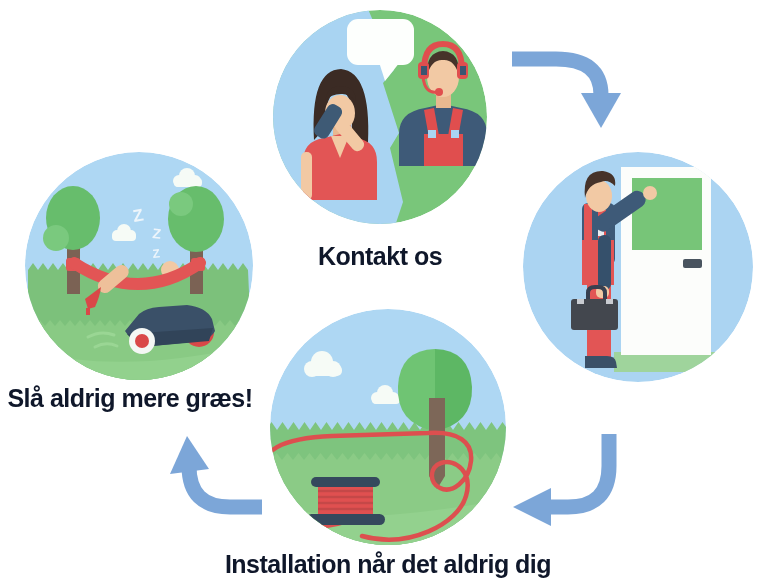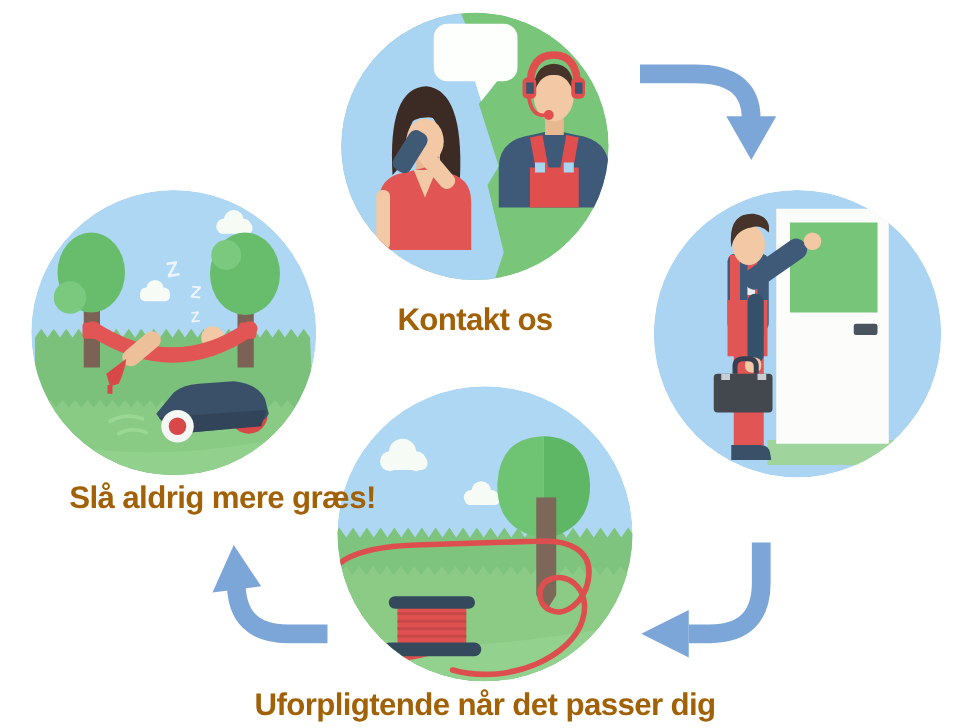--- a/index.html
+++ b/index.html
@@ -6,28 +6,28 @@
   #stage{
     position:relative;width:769px;height:582px;background:#ffffff;overflow:hidden;
     font-family:"Liberation Sans", sans-serif;
   }
   #stage svg{position:absolute;left:0;top:0;}
   .step-label{
     position:absolute;
     font-weight:bold;
     font-size:25px;
     letter-spacing:-0.5px;
-    color:#a16207;
+    color:#0f172a;
     text-align:center;
     white-space:nowrap;
   }
   #label-contact{left:280px;top:242px;width:200px;}
   #label-offer{left:519px;top:385px;width:250px;}
   #label-install{left:180px;top:550px;width:416px;}
-  #label-mower{left:0px;top:384px;width:260px;margin-left:48px;}
+  #label-mower{left:0px;top:384px;width:260px;}
 </style>
 </head>
 <body>
 
 <div id="stage">
 
 <svg width="769" height="582" viewBox="0 0 769 582">
   <defs>
     <clipPath id="clipTop">
           <circle cx="380" cy="117" r="107"></circle>
@@ -224,16 +224,16 @@
       <polygon points="551,488 551,526 513,507" fill="#7ca6d8"></polygon>
     </g>
     <g>
       <path d="M262,507 H230 Q189,507 189,466" fill="none" stroke="#7ca6d8" stroke-width="15"></path>
       <polygon points="170,474 209,469 187,436" fill="#7ca6d8"></polygon>
     </g>
   </g>
 </svg>
 
 <div id="label-contact" class="step-label">Kontakt os</div>
-<div id="label-install" class="step-label">Uforpligtende når det passer dig</div>
+<div id="label-install" class="step-label">Installation når det aldrig dig</div>
 <div id="label-mower" class="step-label">Slå aldrig mere græs!</div>
 
 </div>
 
 </body></html>

